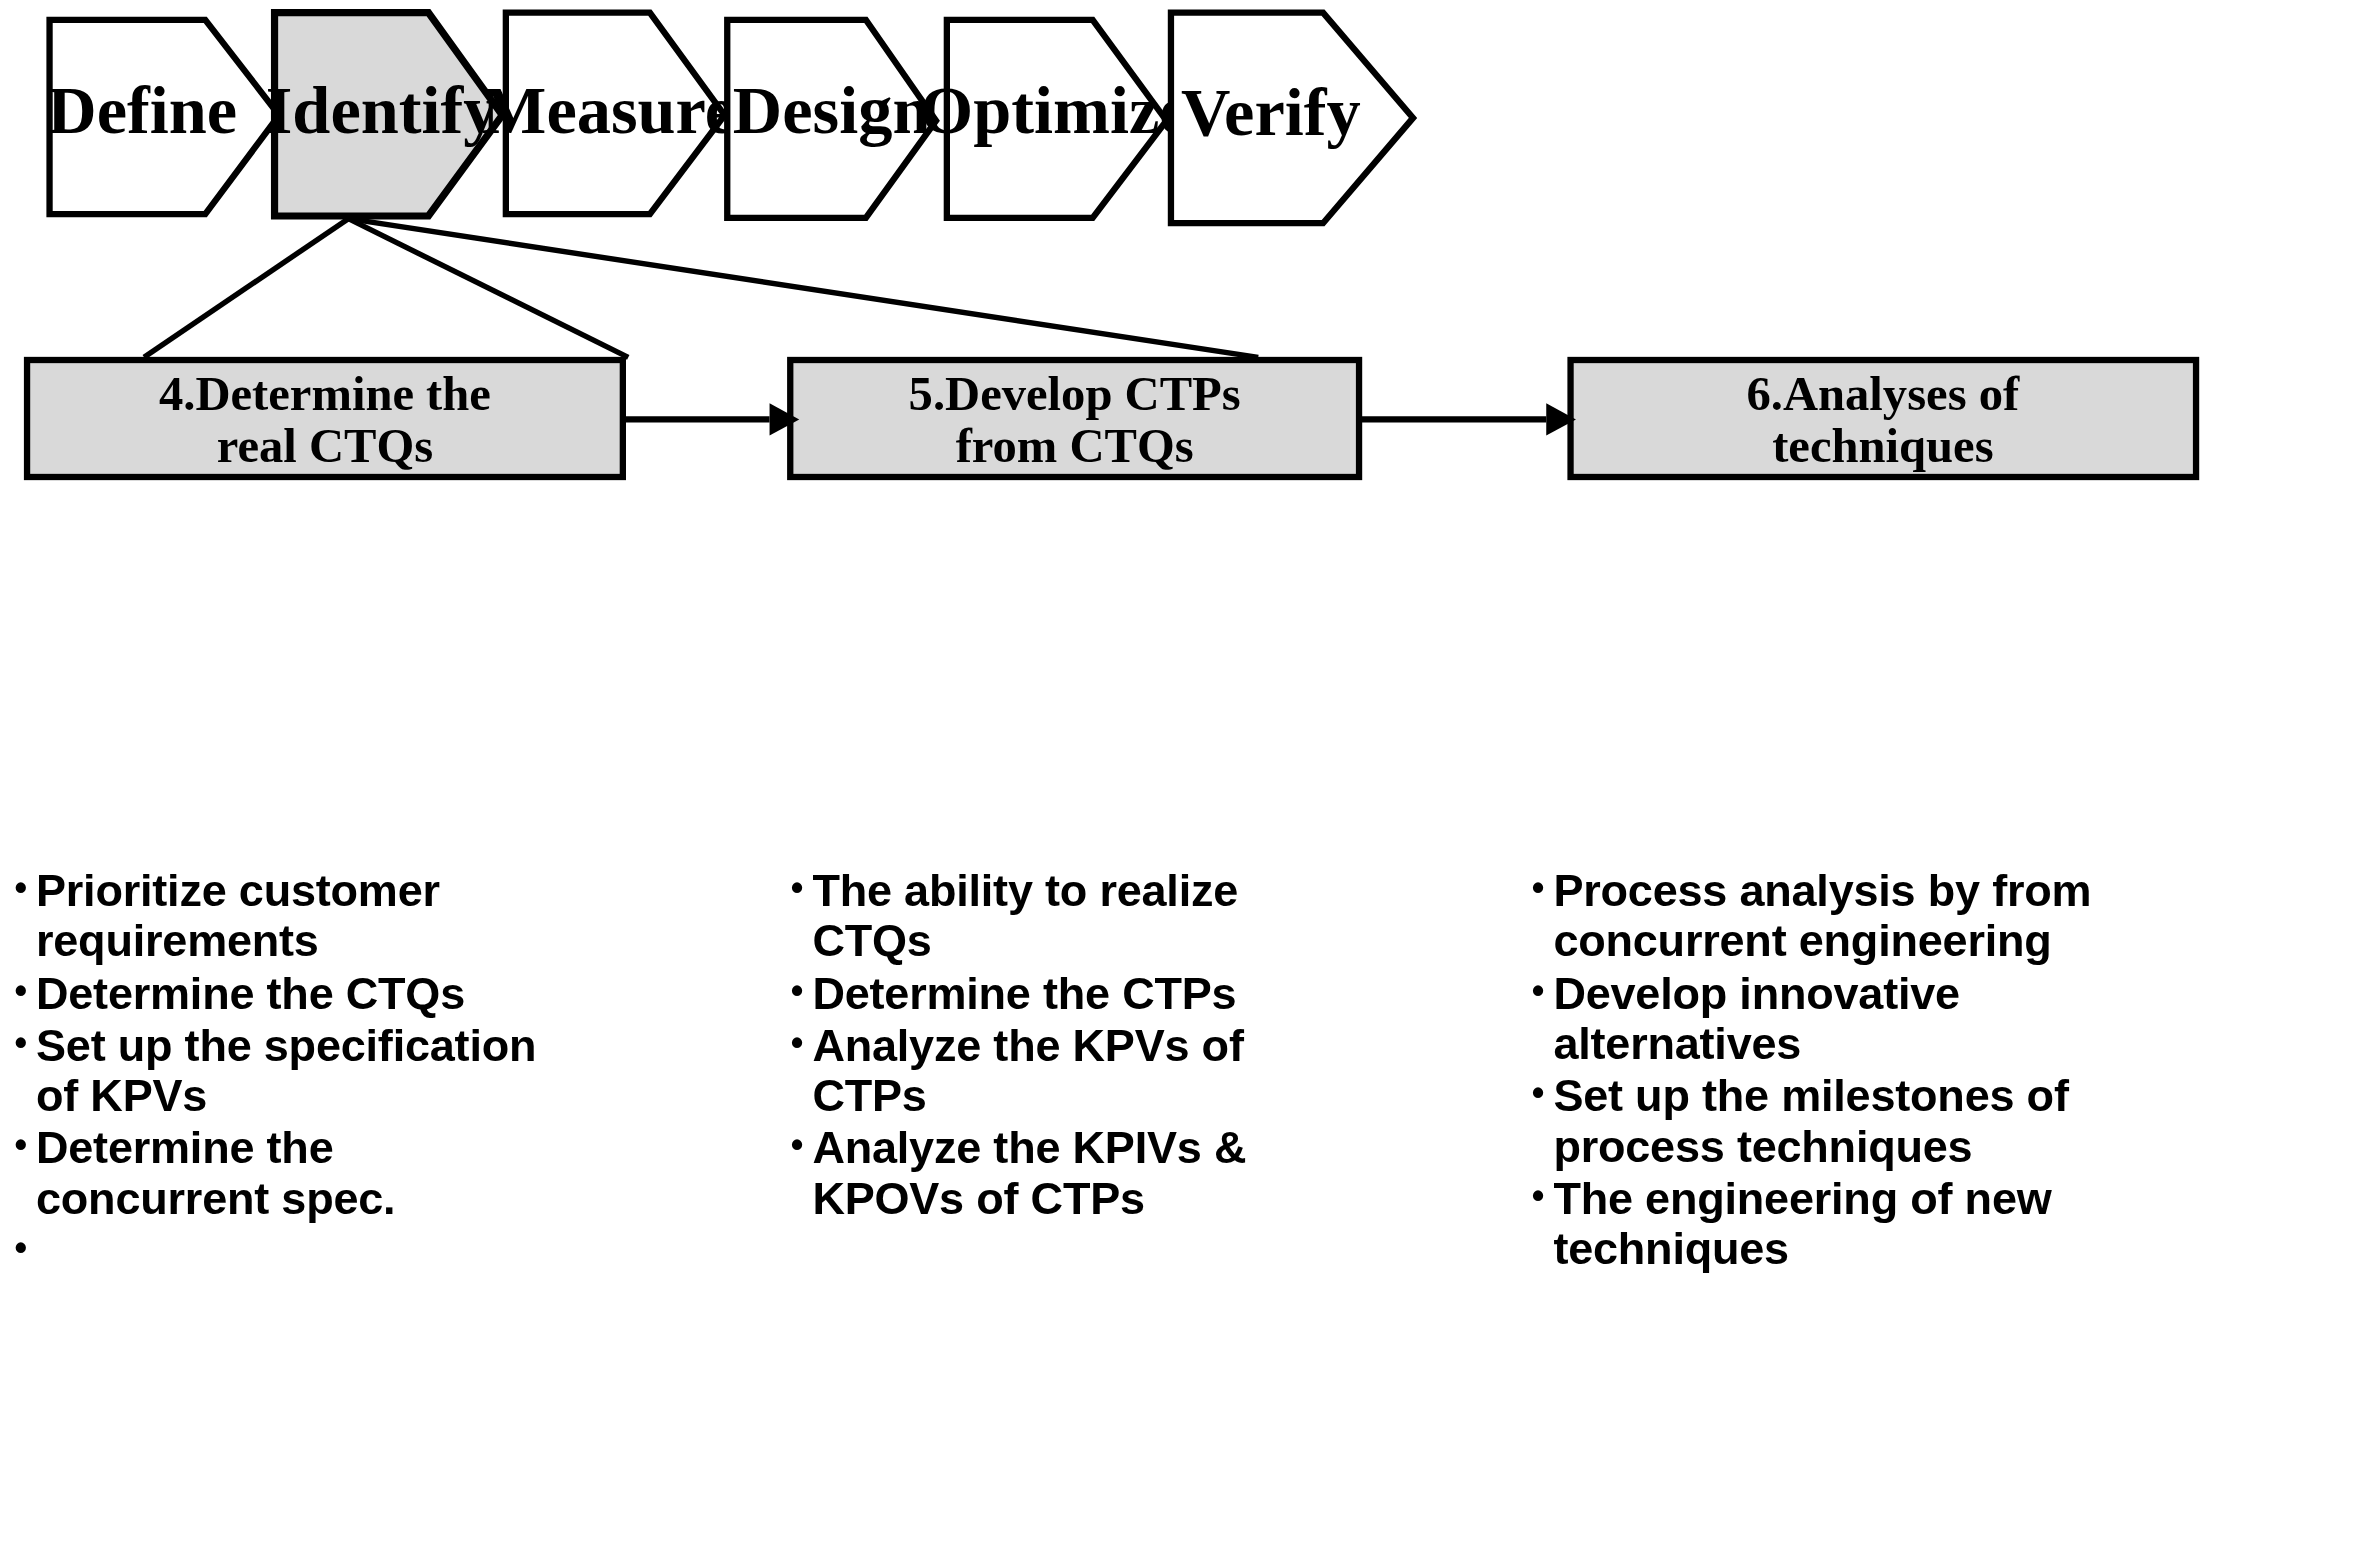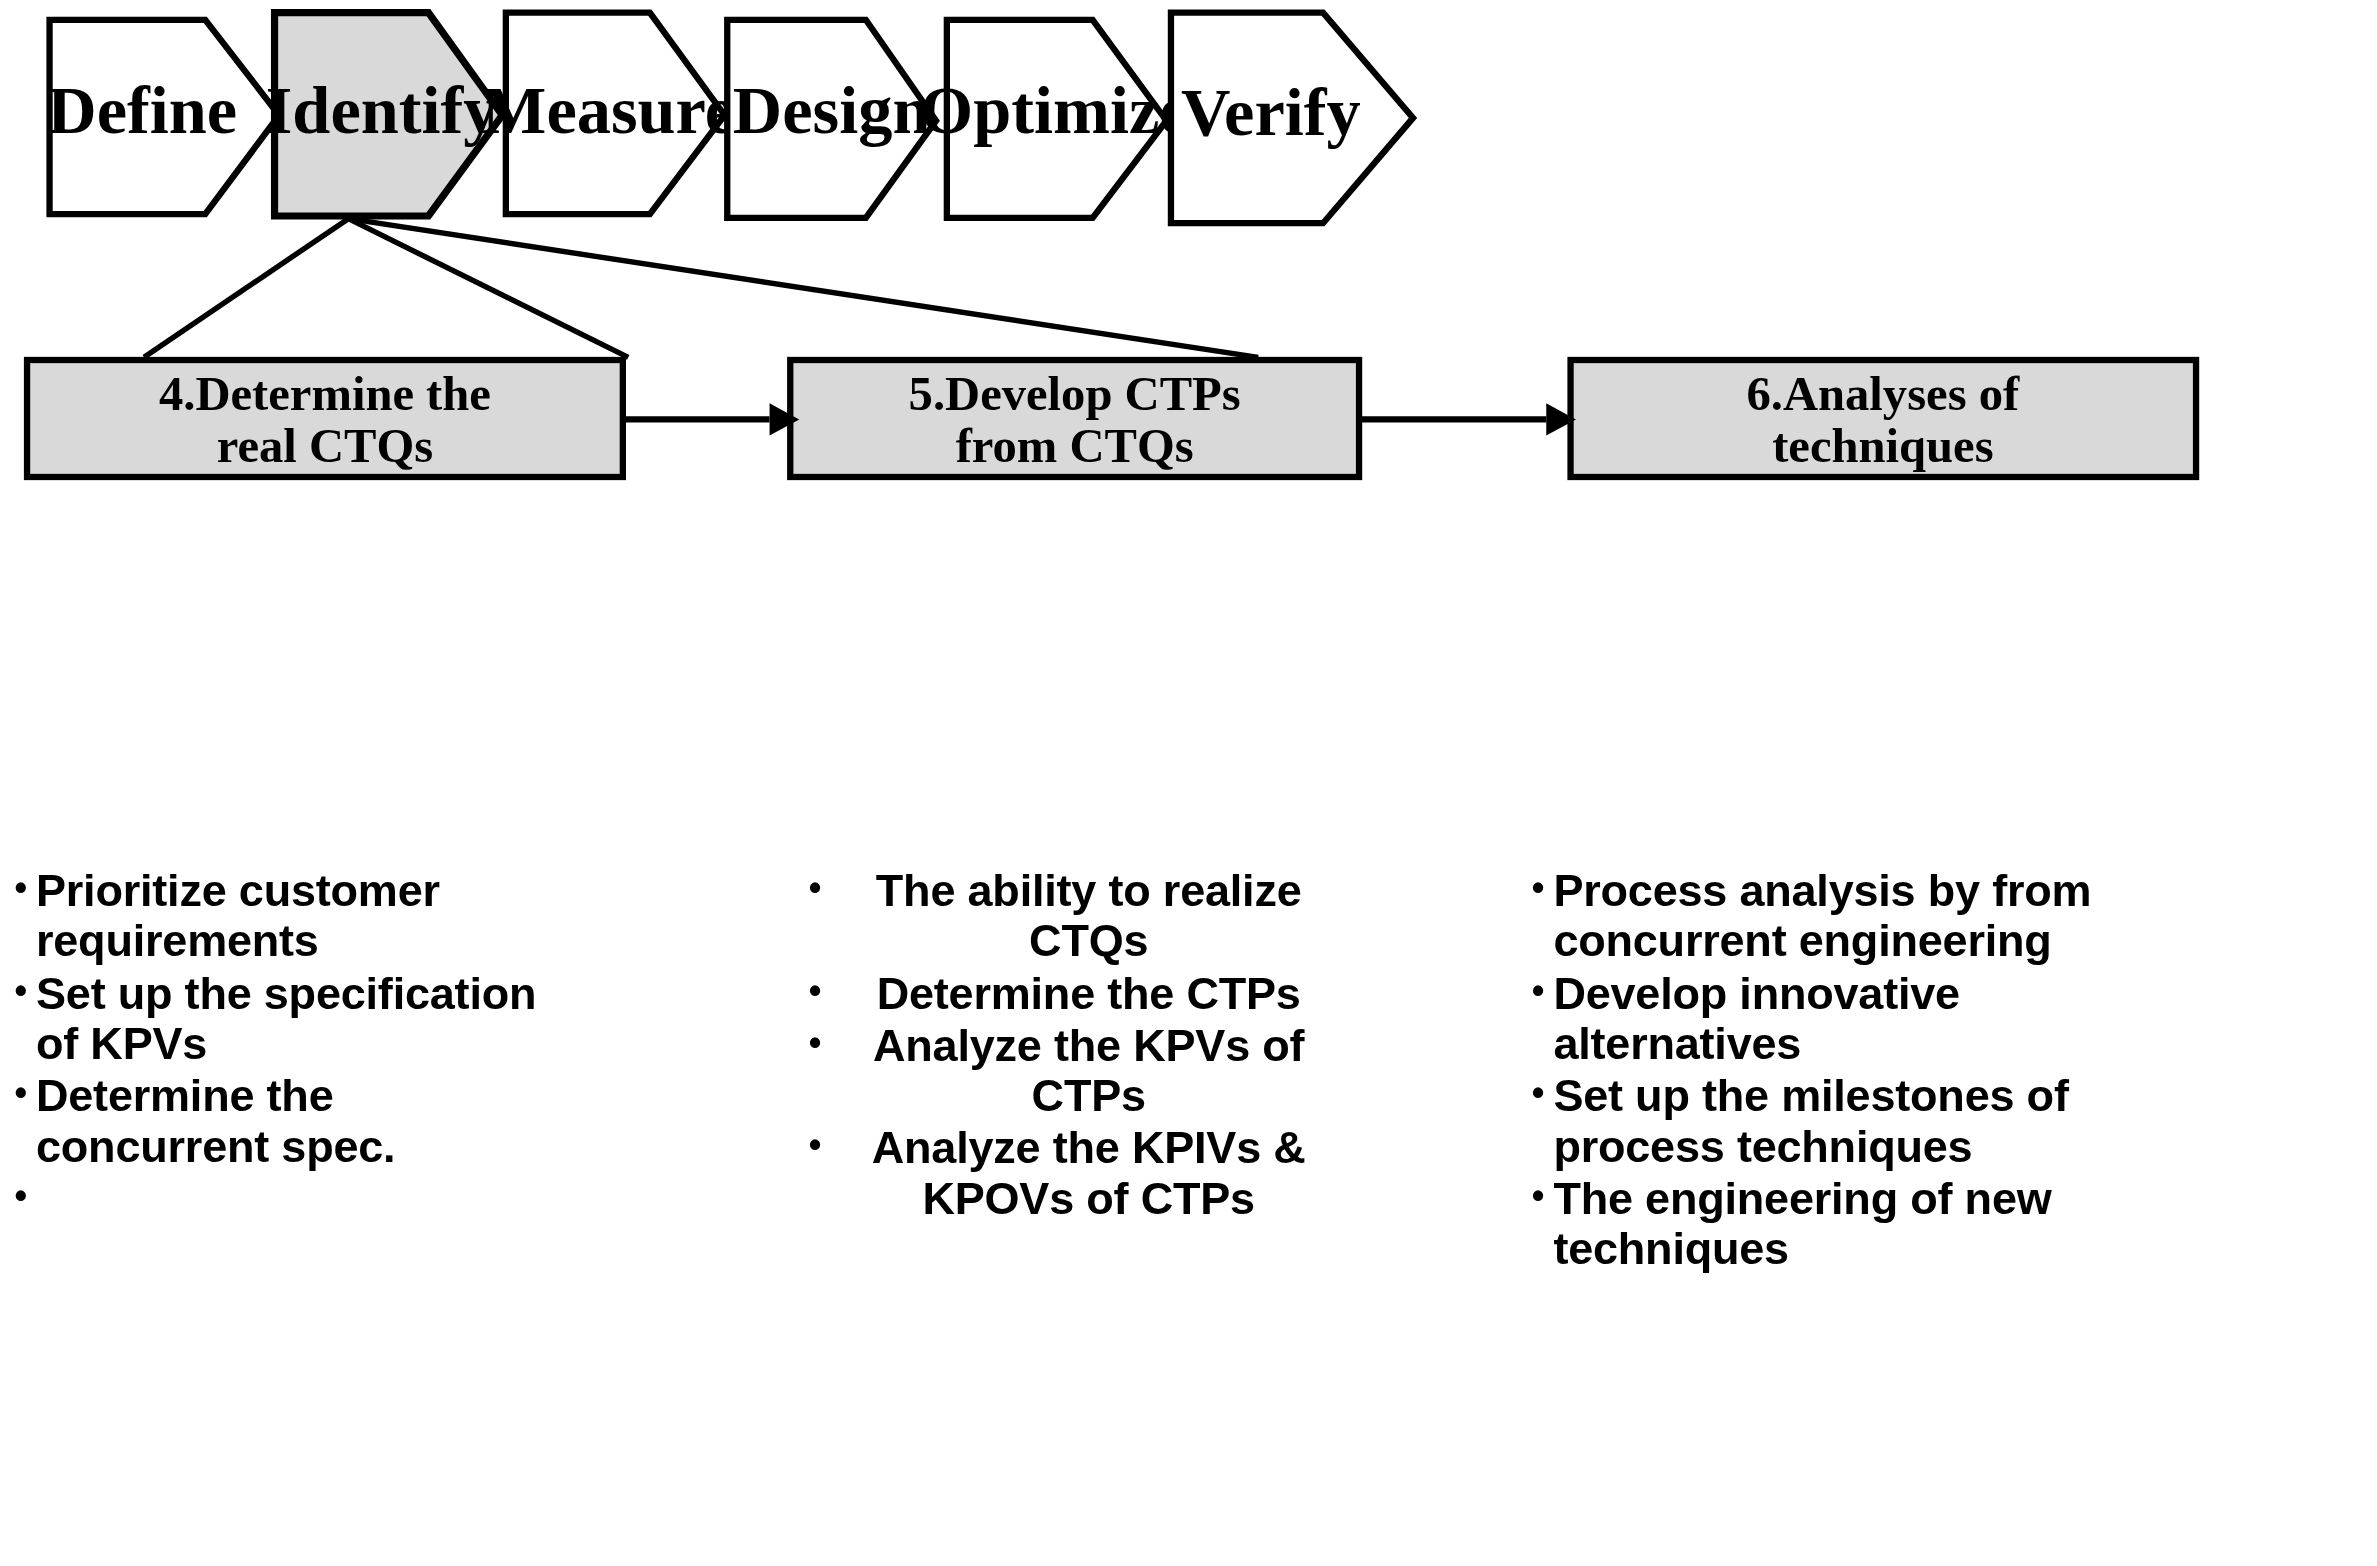--- a/index.html
+++ b/index.html
@@ -55,21 +55,21 @@
   }
   .bullets .li::before {
     content: "\2022";
     position: absolute;
     left: 1.8px;
     top: 0;
     font-size: 36px;
     line-height: 1.22;
   }
   .col1 { left: 12.6px;   top: 866px;  width: 558px; }
-  .col2 { left: 807px;  top: 866px;  width: 540px; text-align: center; }
+  .col2 { left: 789px;  top: 866px;  width: 540px; }
   .col3 { left: 1530px; top: 866px;  width: 630px; }
 </style>
 </head>
 <body>
 
 <div id="stage">
 
   <svg class="layer" viewBox="0 0 2641 1740">
 
     <g>
@@ -133,20 +133,21 @@
 
     <g>
       <line x1="1510" y1="466" x2="1718" y2="466" stroke="#000000" stroke-width="7"></line>
       <polygon points="1718,448 1751,466 1718,484" fill="#000000"></polygon>
     </g>
 
   </svg>
 
   <div class="bullets col1">
     <span class="li">Prioritize customer requirements</span>
+    <span class="li">Determine the CTQs</span>
     <span class="li">Set up the specification of KPVs</span>
     <span class="li">Determine the concurrent spec.</span>
     <span class="li"></span>
   </div>
 
   <div class="bullets col2">
     <span class="li">The ability to realize CTQs</span>
     <span class="li">Determine the CTPs</span>
     <span class="li">Analyze the KPVs of CTPs</span>
     <span class="li">Analyze the KPIVs &amp; KPOVs of CTPs</span>

